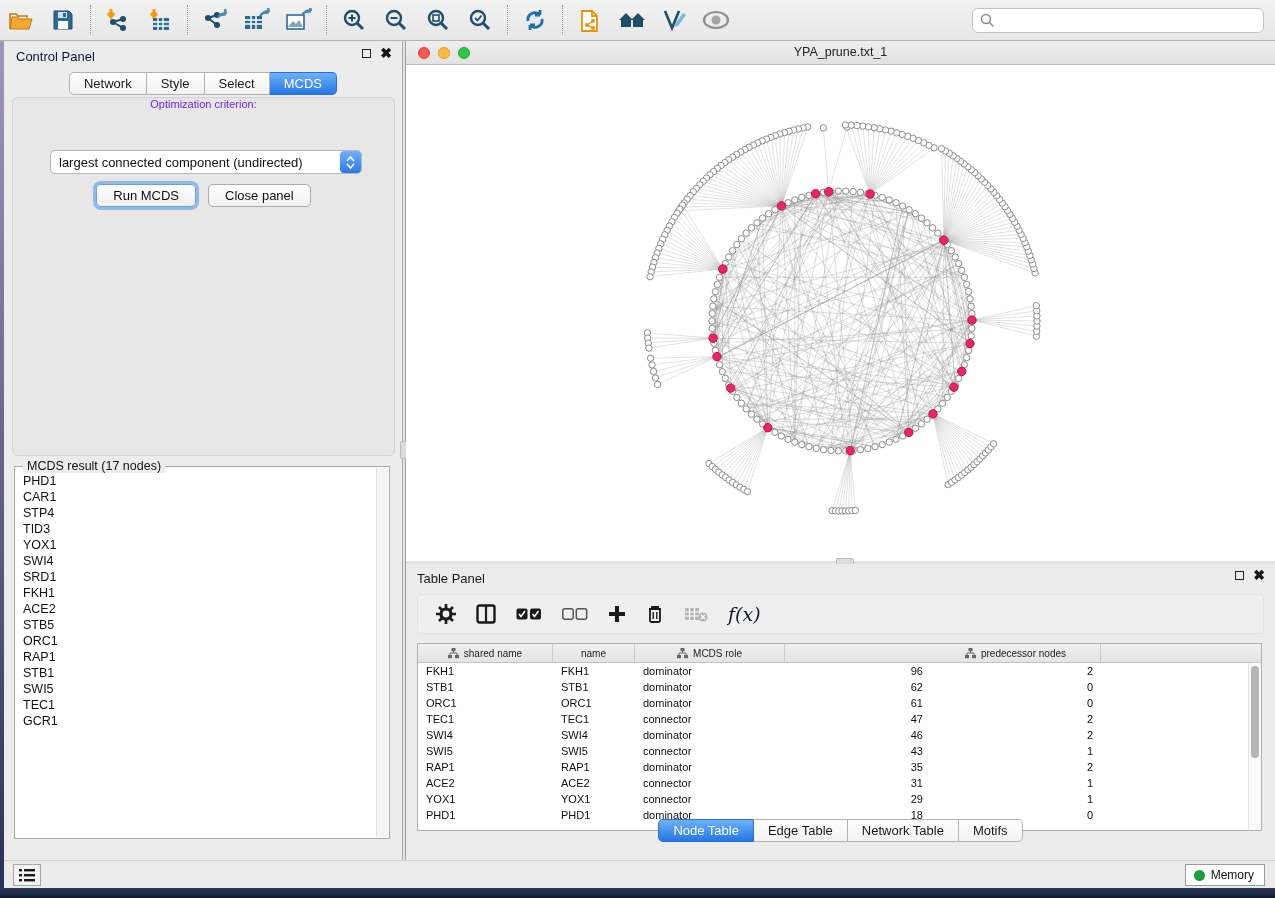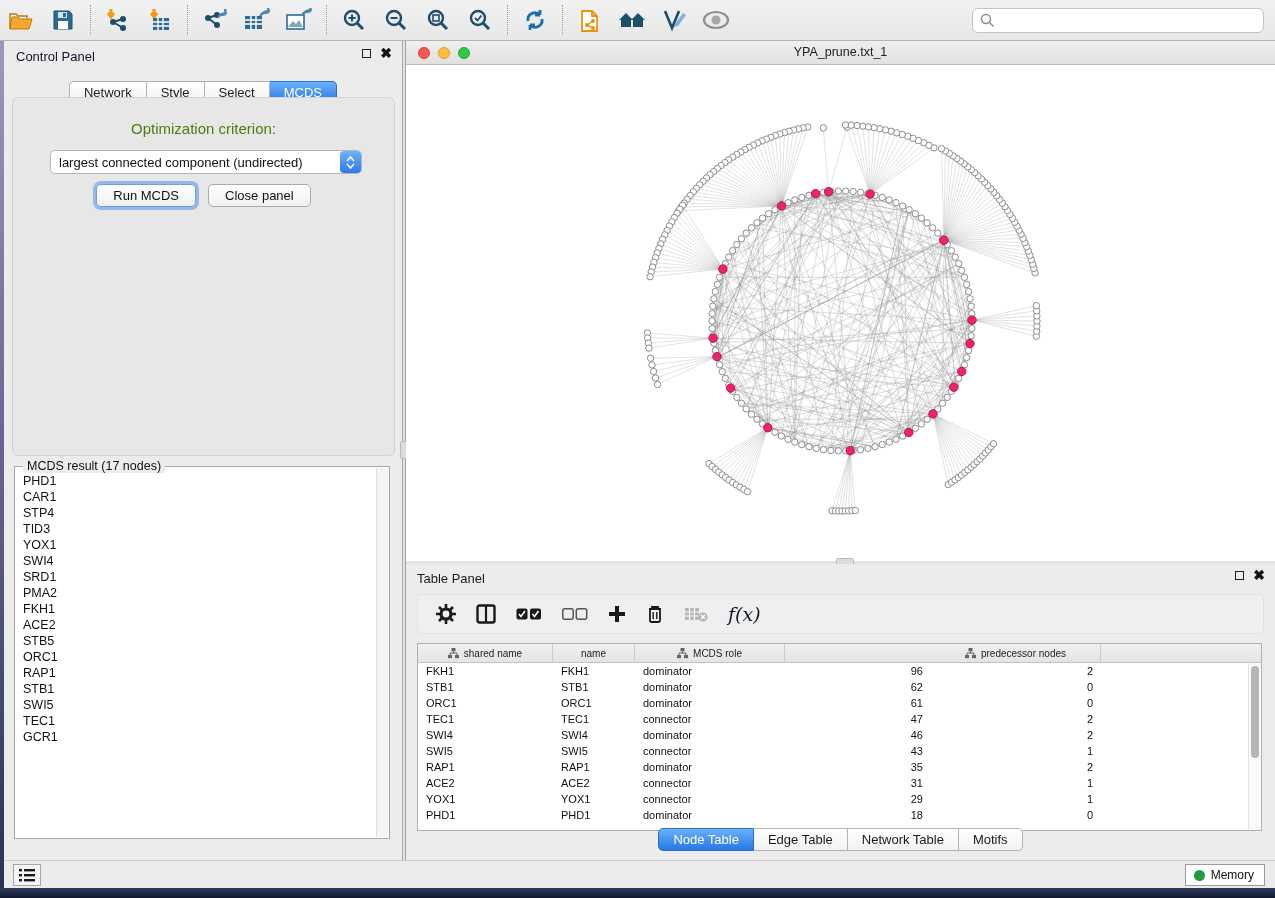--- a/index.html
+++ b/index.html
@@ -23,30 +23,30 @@
     background:linear-gradient(#2c3a5c,#121a2e); }
 
   
   .control-panel { position:absolute; left:4px; top:41px; width:399px; height:819px; background:#ececec; border-right:1px solid #a9a9a9; }
   .cp-title-row { position:relative; height:30px; }
   .cp-title { position:absolute; left:12px; top:8px; font-size:13px; color:#0f172a; }
   .win-btns { position:absolute; right:10px; top:7px; display:flex; gap:9px; align-items:center; }
   .float-btn { width:9px; height:9px; border:1.5px solid #222; background:transparent; }
   .close-btn { font-size:14px; font-weight:bold; color:#111; line-height:10px; cursor:default; }
 
-  .cp-tabs { position:absolute; left:0; top:40px; width:100%; display:flex; justify-content:center; }
+  .cp-tabs { position:absolute; left:0; top:31px; width:100%; display:flex; justify-content:center; }
   .seg-btn { height:23px; font-size:13px; padding:0 14px; background:linear-gradient(#ffffff,#f2f2f2);
     border:1px solid #b3b3b3; border-left-width:0; display:flex; align-items:center; color:#1a1a1a; }
   .seg-btn:first-child { border-left-width:1px; border-radius:5px 0 0 5px; }
   .seg-btn:last-child { border-radius:0 5px 5px 0; }
   .seg-btn.active { background:linear-gradient(#6db1f9,#2577e6); color:#fff; border-color:#2a6fd1; }
 
   .cp-inner { position:absolute; left:8px; top:56px; width:383px; height:359px; background:#e7e7e7;
     border:1px solid #d2d2d2; border-radius:6px; }
-  .opt-label { text-align:center; margin-top:22px; font-size:15px; color:#4d7c0f; }
+  .opt-label { text-align:center; font-size:11px; color:#6d28d9; }
   .dropdown { position:absolute; left:37px; top:52px; width:312px; height:24px; background:#fff;
     border:1px solid #b7b7b7; border-radius:5px; display:flex; align-items:center; }
   .dropdown .dd-text { flex:1; font-size:13px; padding-left:8px; color:#111; white-space:nowrap; overflow:hidden; }
   .dd-stepper { width:21px; height:22px; margin-right:0px; border-radius:4px;
     background:linear-gradient(#6fb2fa,#2d7ae8); display:flex; flex-direction:column; align-items:center; justify-content:center; gap:1px; }
   .dd-stepper svg { display:block; }
   .cp-buttons { position:absolute; left:0; top:86px; width:100%; display:flex; justify-content:center; gap:12px; }
   .push-btn { height:23px; padding:8px 16px; font-size:13px; color:#111; background:linear-gradient(#ffffff,#f0f0f0);
     border:1px solid #ababab; border-radius:5px; display:flex; align-items:center; }
   .push-btn.focused { box-shadow:0 0 0 3px rgba(100,160,235,.65); border-color:#6f9fd8; }
@@ -87,21 +87,21 @@
   .dt-header { display:flex; height:19px; background:linear-gradient(#f0f0f0,#e4e4e4); border-bottom:1px solid #c4c4c4; }
   .dt-hcell { display:flex; align-items:center; justify-content:center; gap:5px; font-size:10px; color:#222;
     border-right:1px solid #cccccc; overflow:hidden; }
   .dt-rows { position:absolute; left:0; top:19px; right:13px; bottom:0; overflow:hidden; }
   .dt-row { display:flex; height:16px; }
   .dt-cell { font-size:11px; color:#111; line-height:16px; padding:0 8px; white-space:nowrap; overflow:hidden; }
   .dt-cell.num { text-align:right; }
   .dt-scroll { position:absolute; right:0; top:19px; bottom:0; width:13px; background:#fafafa; border-left:1px solid #e4e4e4; }
   .dt-thumb { position:absolute; left:2px; top:3px; width:8px; height:92px; background:#b5b5b5; border-radius:4px; }
 
-  .tp-tabs { position:absolute; left:0; top:264px; width:100%; display:flex; justify-content:center; }
+  .tp-tabs { position:absolute; left:0; top:255px; width:100%; display:flex; justify-content:center; }
 
   
   .status-bar { position:absolute; left:4px; top:860px; width:1271px; height:28px; background:#ececec; border-top:1px solid #cfcfcf; }
   .status-left-btn { position:absolute; left:9px; top:3px; width:28px; height:22px; background:#f4f4f4;
     border:1px solid #a5a5a5; display:flex; align-items:center; justify-content:center; }
   .memory-btn { position:absolute; right:10px; top:3px; height:22px; background:#fff; border:1px solid #9b9b9b;
     display:flex; align-items:center; gap:6px; padding:0 10px 0 8px; font-size:12px; color:#111; }
   .mem-dot { width:11px; height:11px; border-radius:50%; background:#1f9d3c; }
 </style>
 </head>
@@ -275,21 +275,20 @@
   <div class="result-box">
     <div class="result-legend">MCDS result (17 nodes)</div>
     <div class="result-list" id="result-list">
         <div class="result-item">PHD1</div>
         <div class="result-item">CAR1</div>
         <div class="result-item">STP4</div>
         <div class="result-item">TID3</div>
         <div class="result-item">YOX1</div>
         <div class="result-item">SWI4</div>
         <div class="result-item">SRD1</div>
-        <div class="result-item">PMA2</div>
         <div class="result-item">FKH1</div>
         <div class="result-item">ACE2</div>
         <div class="result-item">STB5</div>
         <div class="result-item">ORC1</div>
         <div class="result-item">RAP1</div>
         <div class="result-item">STB1</div>
         <div class="result-item">SWI5</div>
         <div class="result-item">TEC1</div>
         <div class="result-item">GCR1</div>
       </div>

